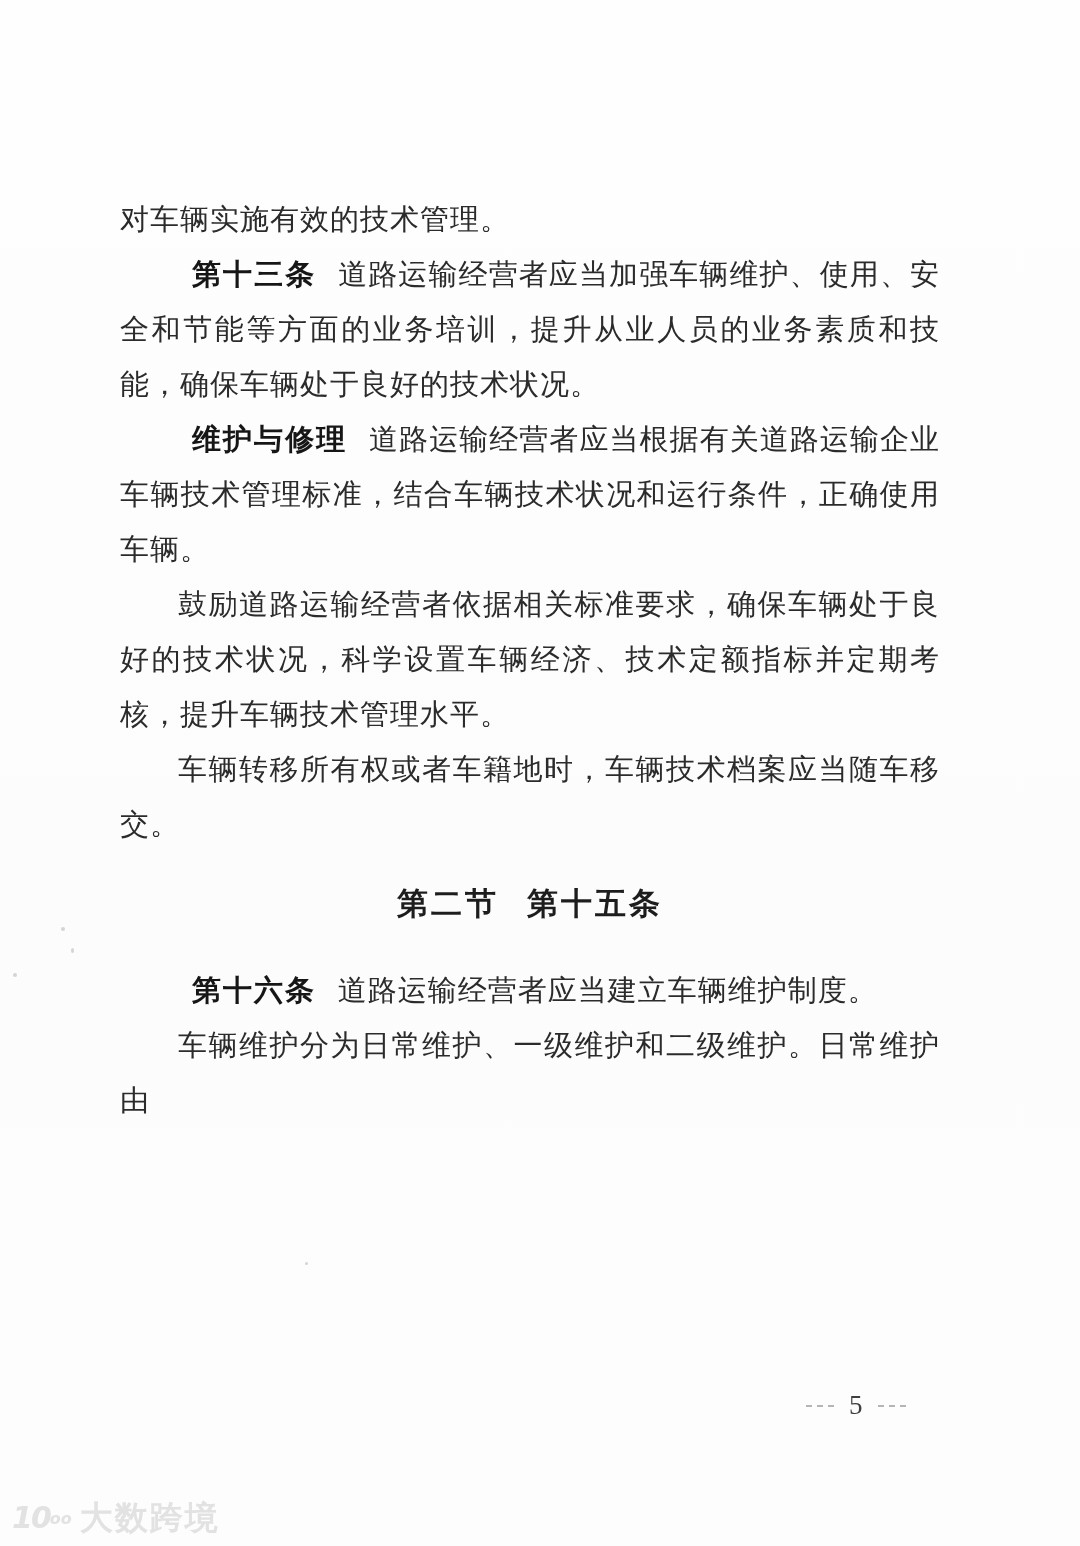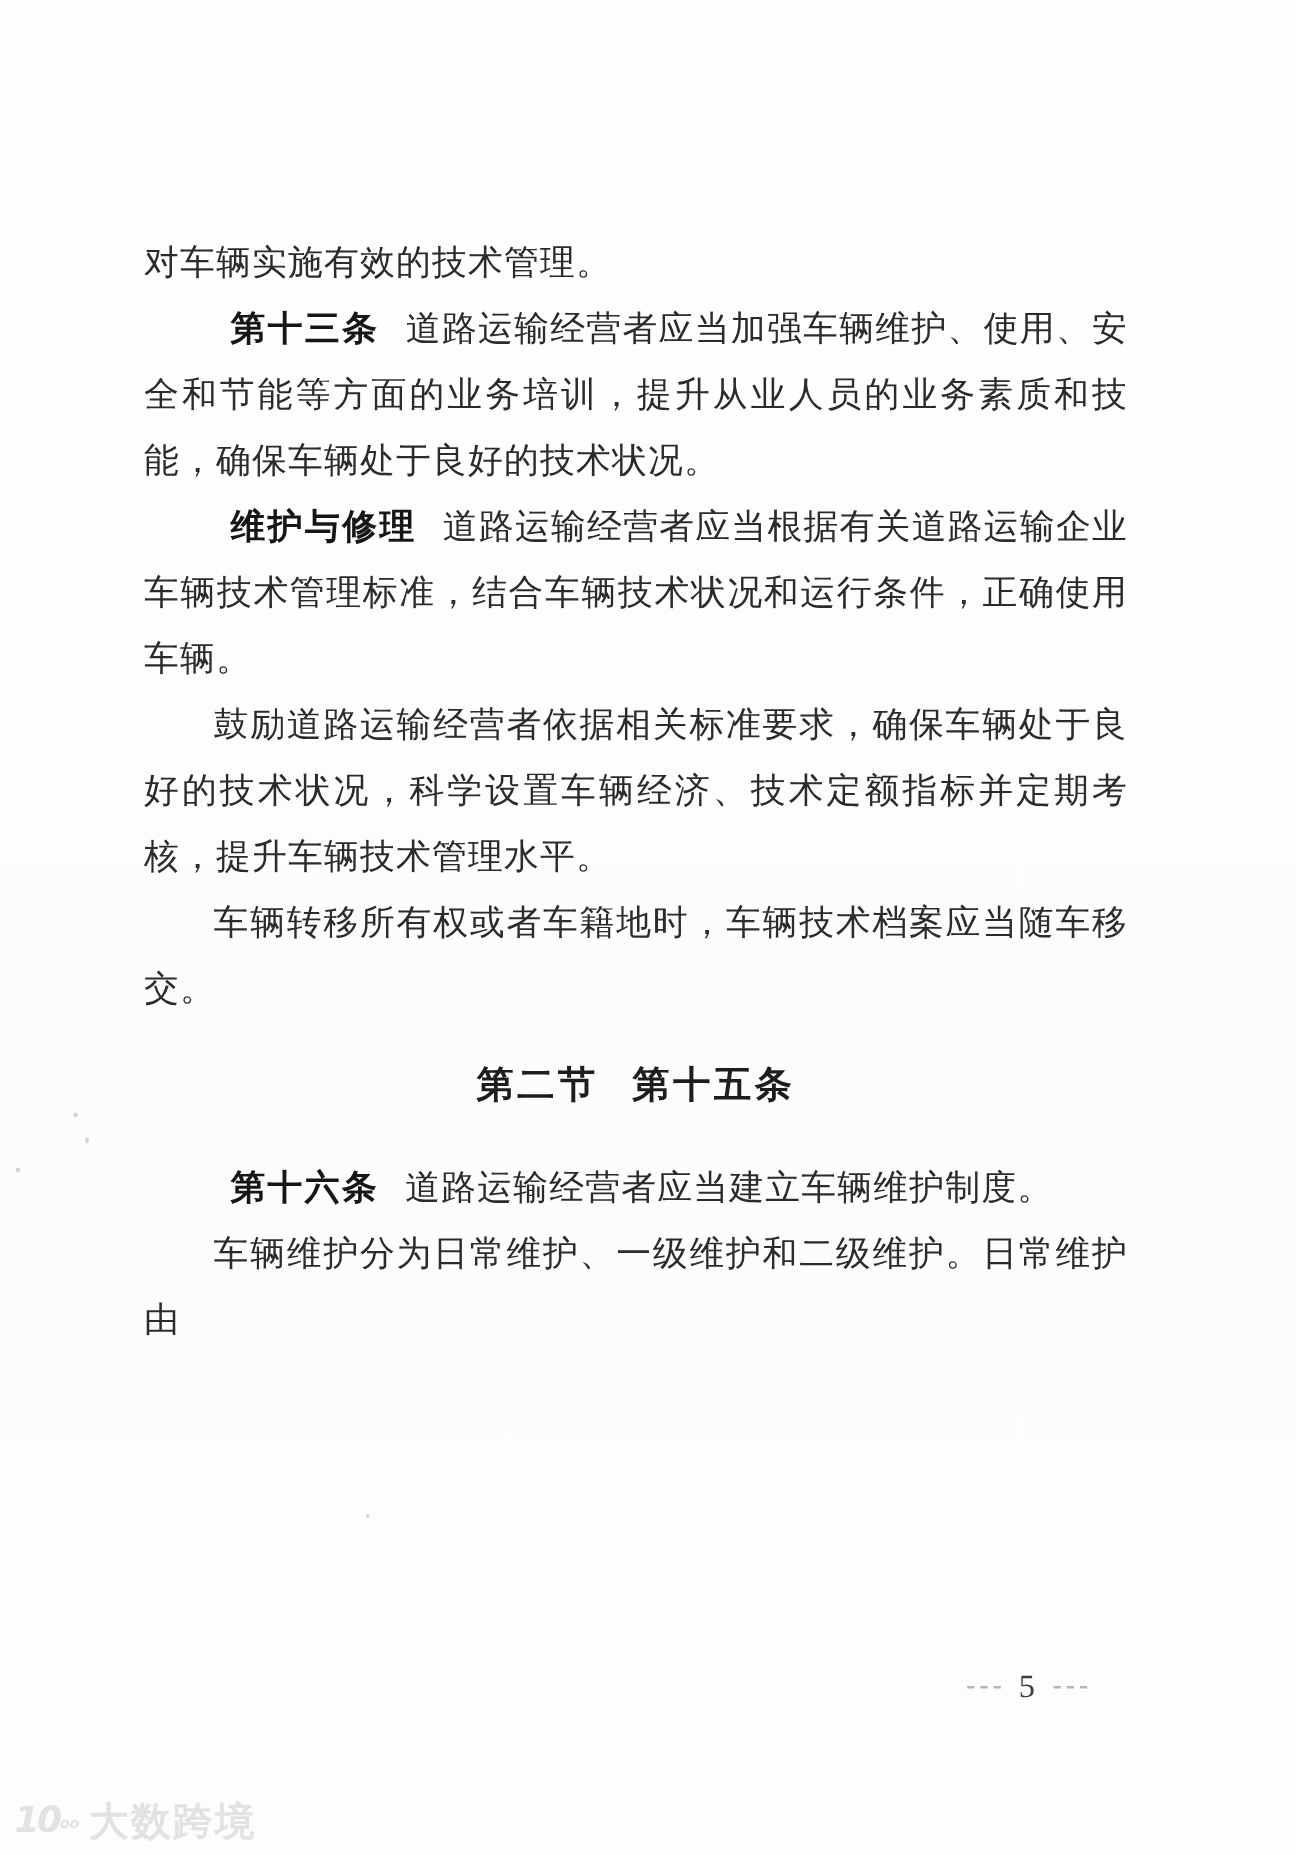--- a/index.html
+++ b/index.html
@@ -88,21 +88,21 @@
   }
   .wm-logo {
     display: flex;
     align-items: flex-start;
     font-style: italic;
     font-size: 30px;
     line-height: 30px;
     letter-spacing: -2px;
   }
   .wm-logo .wm-circles {
-    font-size: 12px;
+    font-size: 16px;
     letter-spacing: 0;
     margin-top: 1px;
   }
   .wm-text {
     font-size: 33px;
     letter-spacing: 2px;
   }
   .artifact {
     position: absolute;
     background: #b9b9b9;

